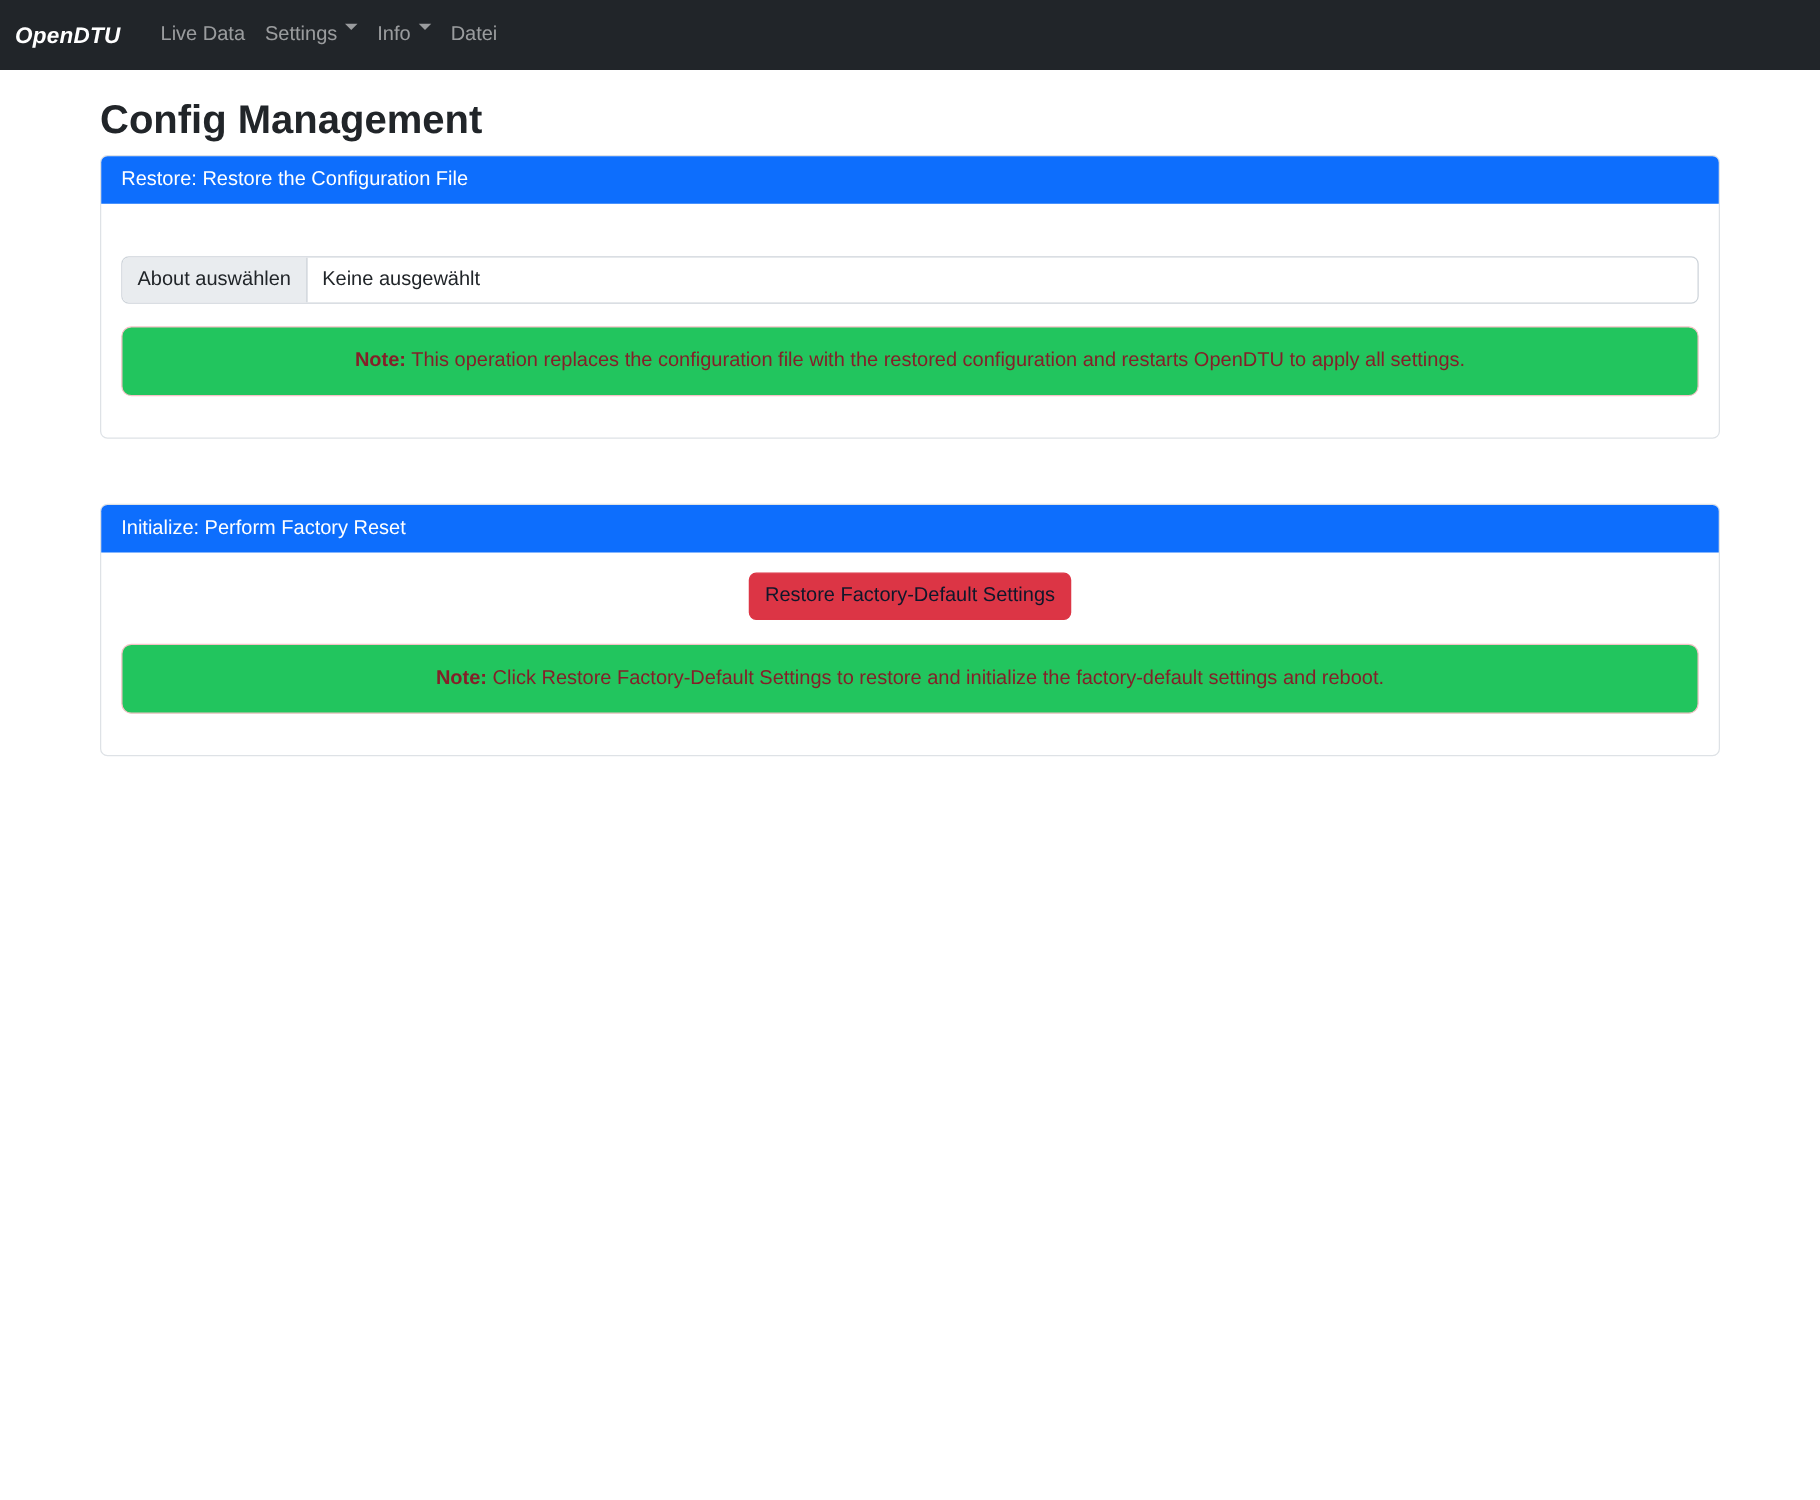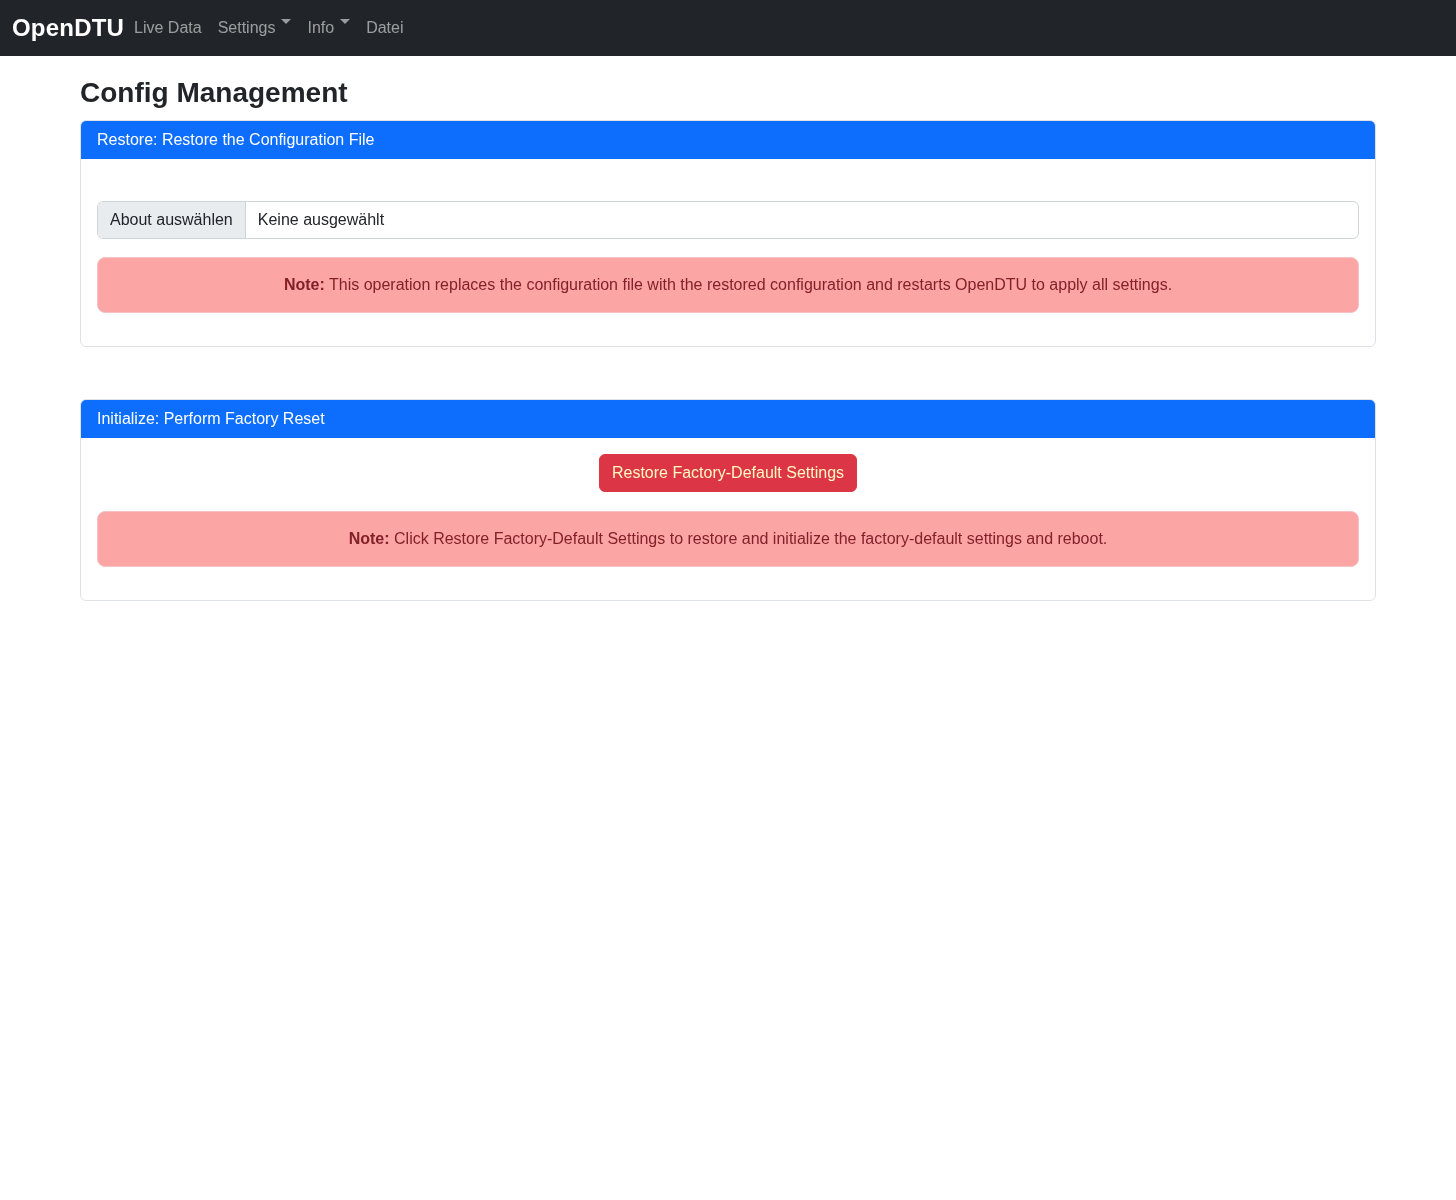--- a/index.html
+++ b/index.html
@@ -17,25 +17,26 @@
   
   .navbar {
     height: 56px;
     background: #212529;
     display: flex;
     align-items: center;
     padding: 0 12px;
   }
   .navbar-brand {
     color: #ffffff;
-    font-size: 24px;
+    font-size: 18px;
     font-weight: 600;
-    margin-right: 2px;
+    margin-right: 24px;
     cursor: pointer;
     letter-spacing: 0.2px;
+    font-style: italic;
   }
   .navbar-nav { display: flex; align-items: center; }
   .nav-link {
     color: rgba(255,255,255,0.55);
     padding: 8px;
     cursor: pointer;
     display: flex;
     align-items: flex-start;
   }
   .caret {
@@ -46,21 +47,21 @@
     border-right: 5px solid transparent;
     border-left: 5px solid transparent;
   }
 
   
   .container {
     width: 1296px;
     margin: 0 auto;
   }
   h1.page-title {
-    font-size: 28px;
+    font-size: 32px;
     font-weight: 600;
     line-height: 1.2;
     margin: 20px 0 10px 0;
     color: #212529;
   }
 
   
   .card {
     border: 1px solid #dee2e6;
     border-radius: 6px;
@@ -91,21 +92,21 @@
     display: inline-block;
     font-size: 16px;
     line-height: 24px;
     padding: 6px 12px;
     border-radius: 6px;
     border: 1px solid transparent;
     cursor: pointer;
     font-family: inherit;
   }
   .btn-primary { background: #0d6efd; border-color: #0d6efd; color: #fff; }
-  .btn-danger  { background: #dc3545; border-color: #dc3545; color: #fef9c3; }
+  .btn-danger  { background: #dc3545; border-color: #dc3545; color: #0f172a; }
 
   
   .file-input {
     display: flex;
     align-items: stretch;
     border: 1px solid #ced4da;
     border-radius: 6px;
     overflow: hidden;
     background: #fff;
     margin-top: 26px;
@@ -121,21 +122,21 @@
     white-space: nowrap;
     line-height: 24px;
   }
   .file-status {
     padding: 6px 12px;
     line-height: 24px;
     color: #212529;
   }
 
   .alert-danger {
-    background: #fca5a5;
+    background: #22c55e;
     border: 1px solid #f5c2c7;
     color: #842029;
     border-radius: 8px;
     padding: 16px;
     text-align: center;
     margin-bottom: 17px;
     line-height: 22px;
   }
   .alert-danger b { font-weight: 700; }
 

